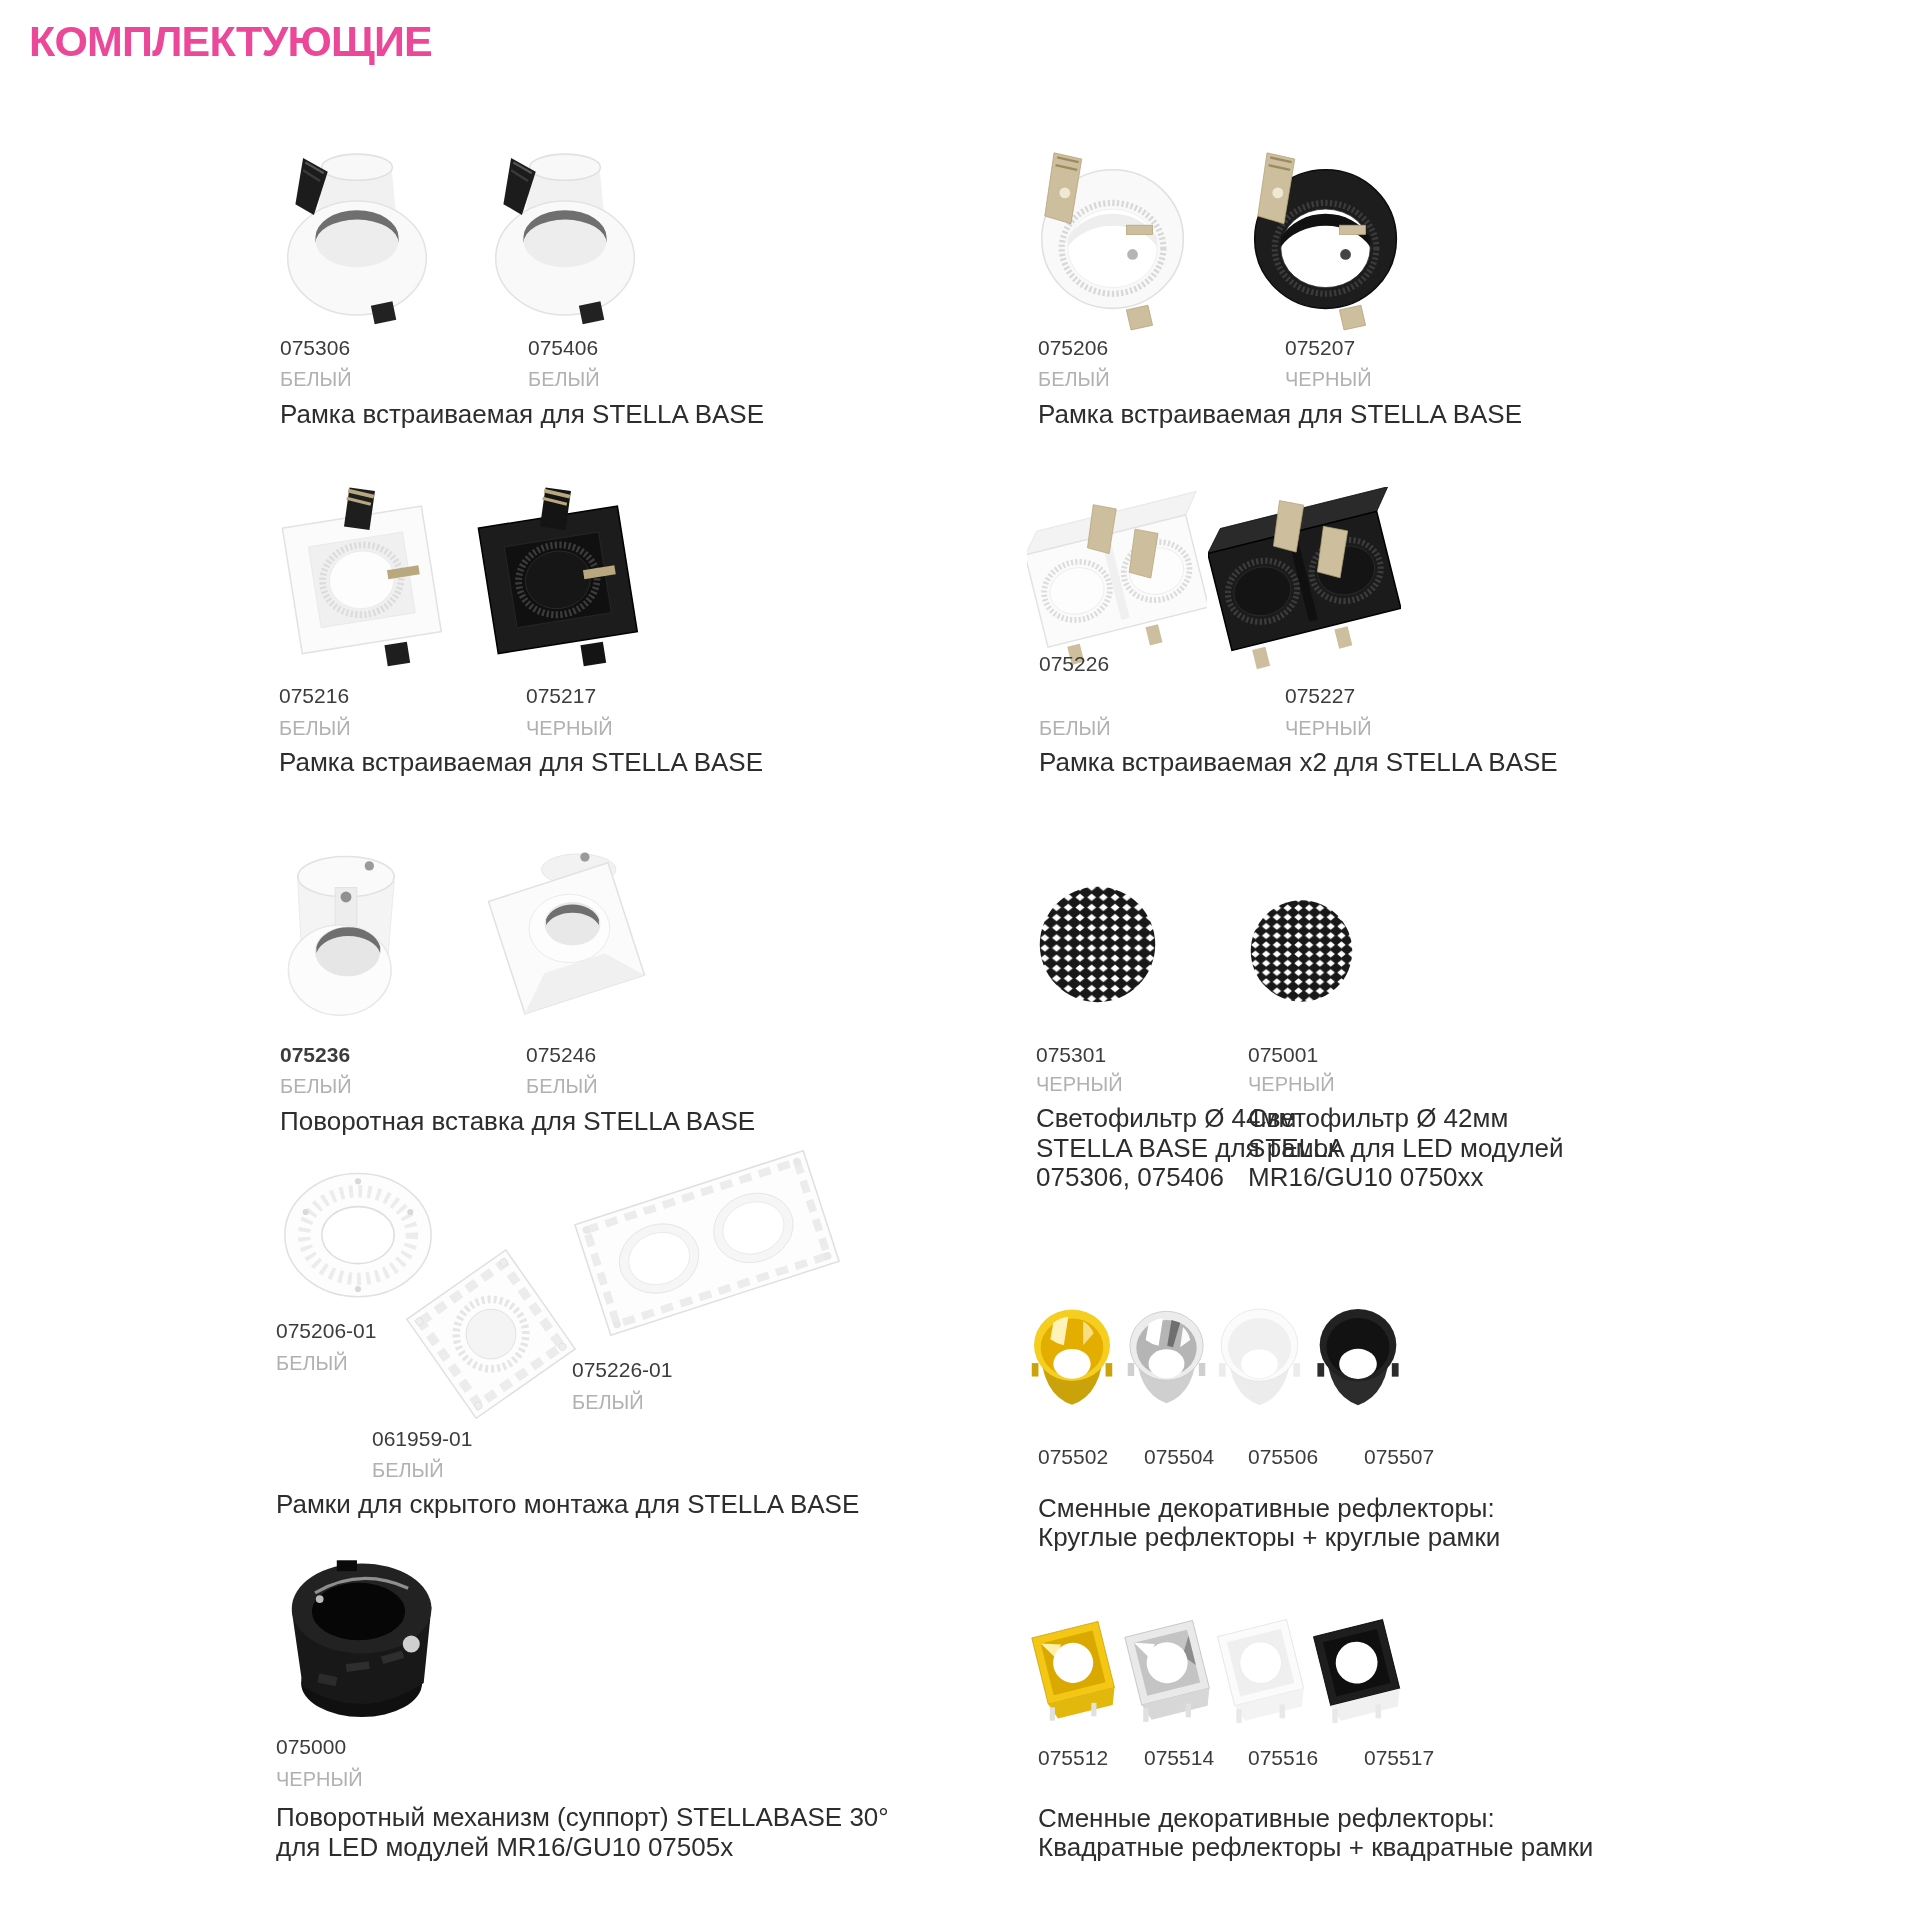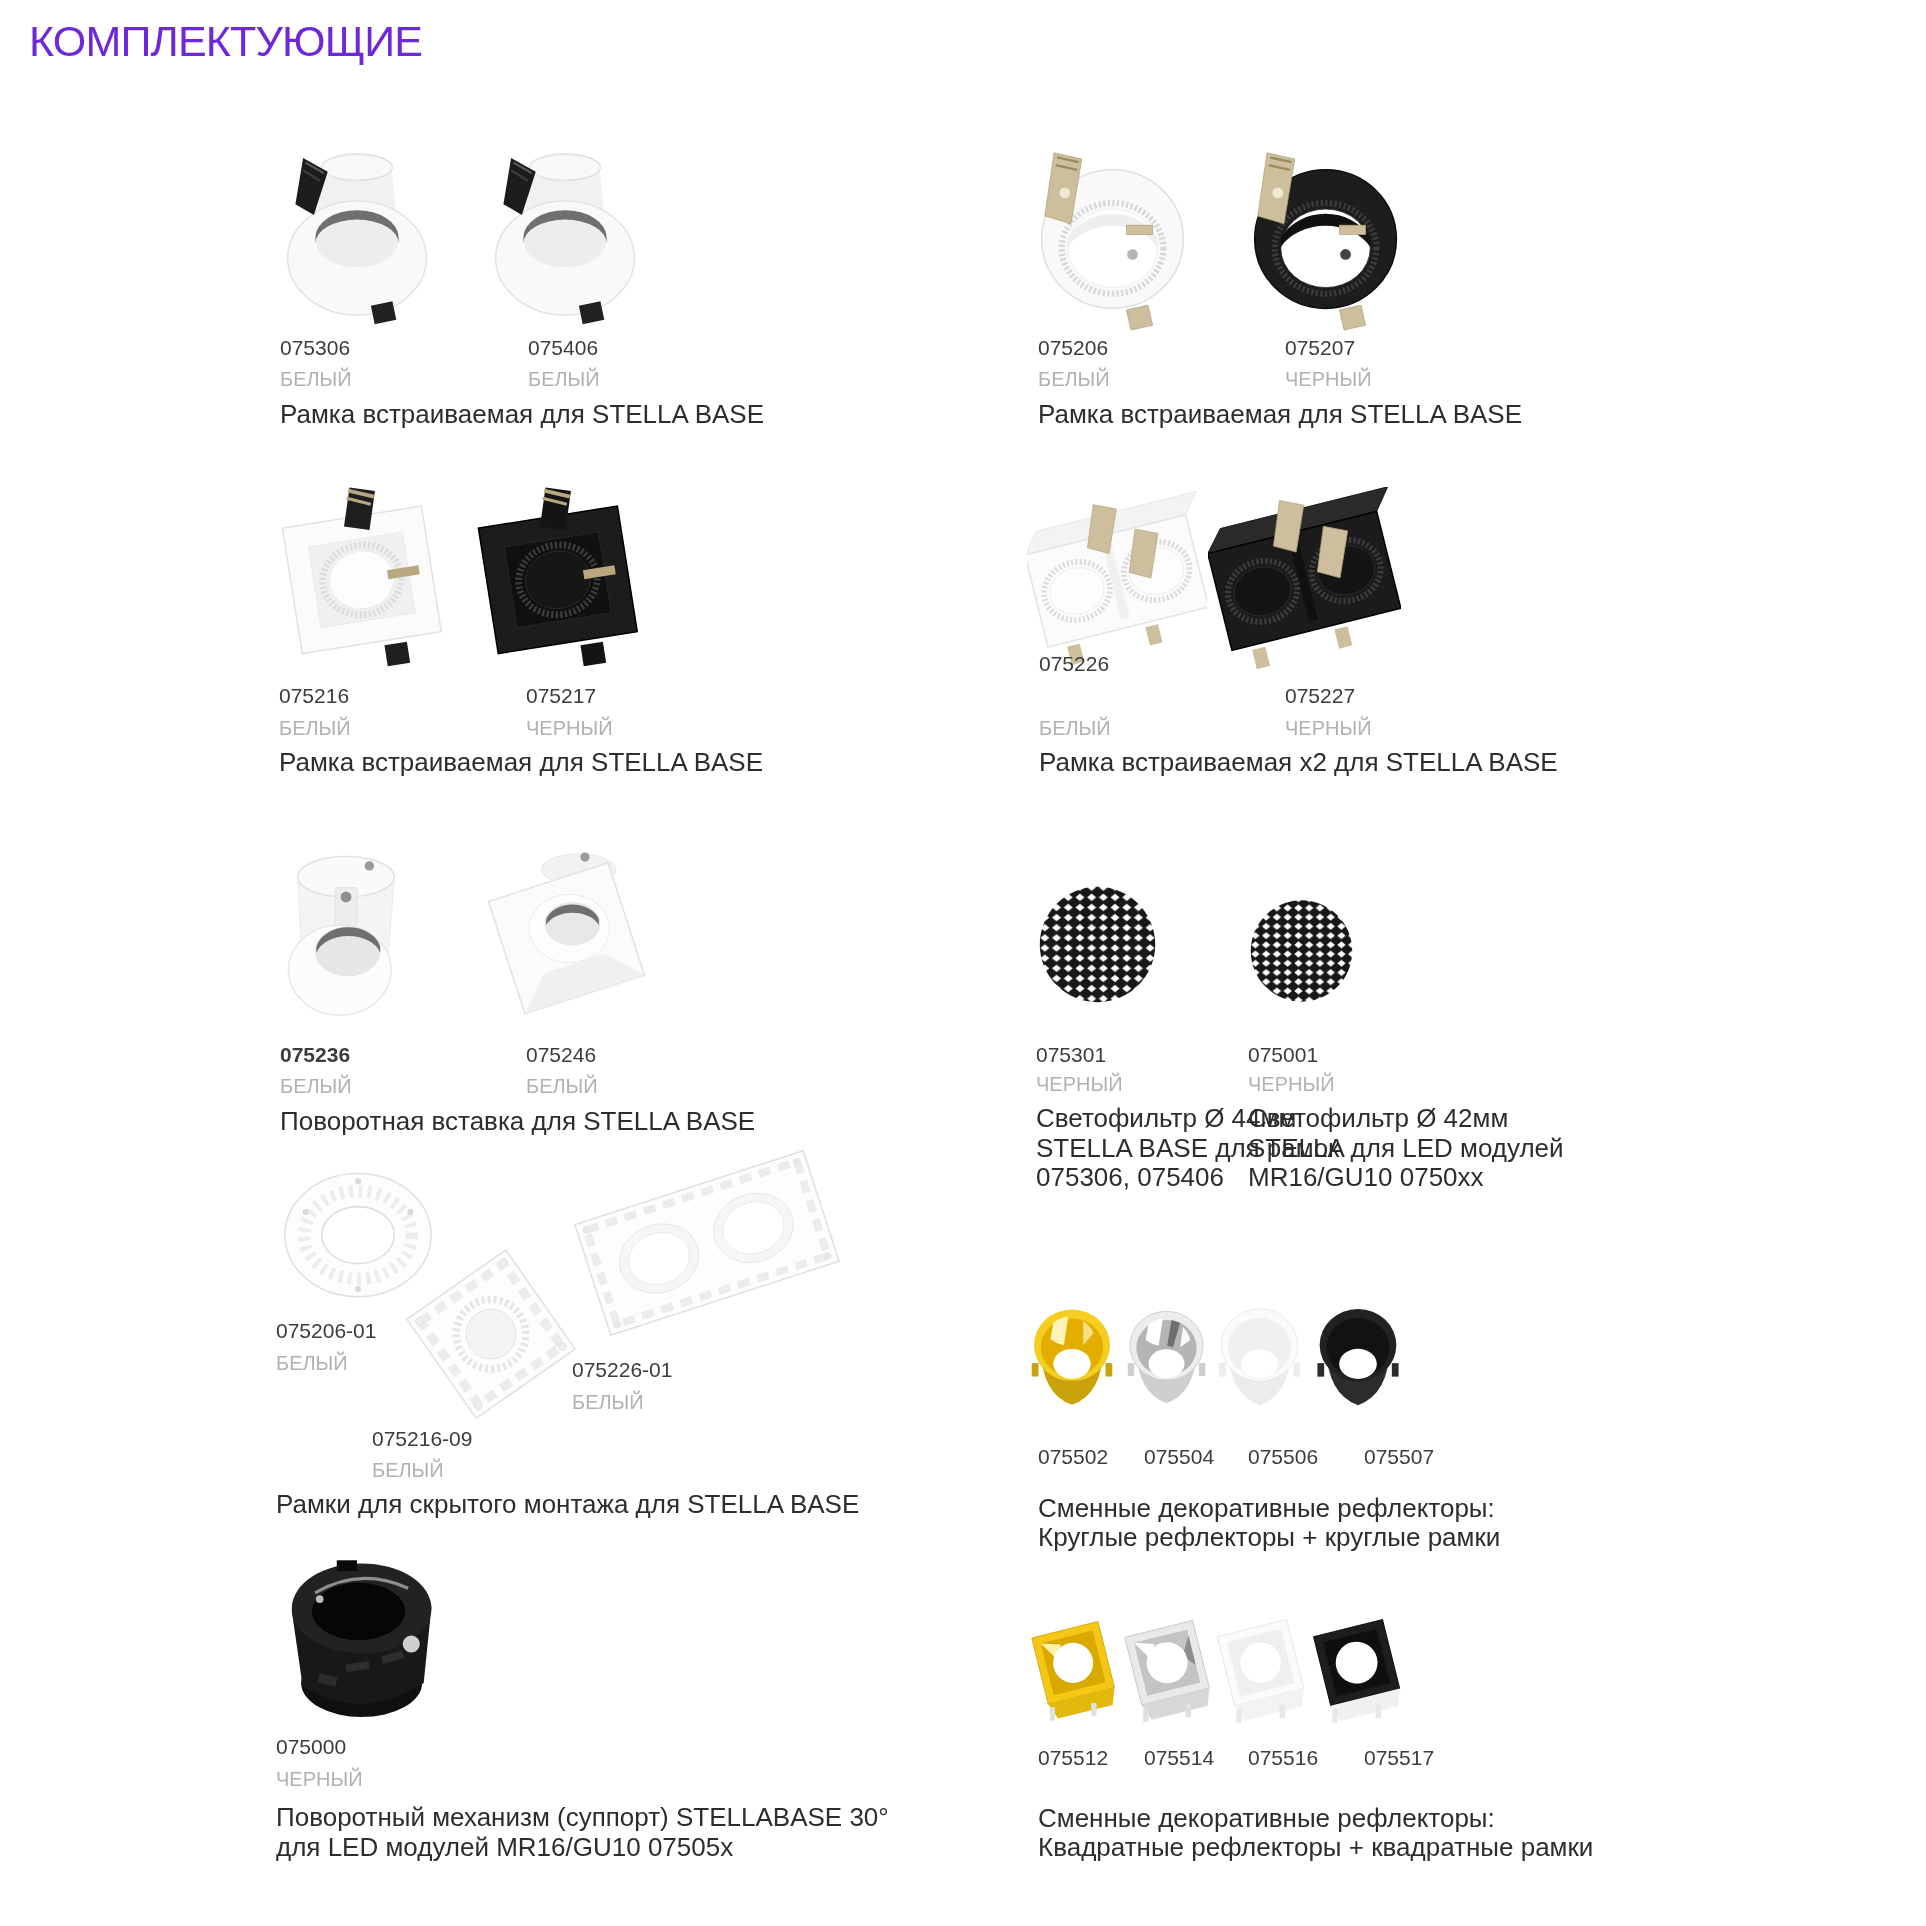--- a/index.html
+++ b/index.html
@@ -1,18 +1,18 @@
 <!DOCTYPE html>
 <html style="font-size:12.3px"><head>
 <meta charset="utf-8">
 <style>
   html,body{margin:0;padding:0;background:#ffffff;}
   .page{position:relative;width:1926px;height:1926px;background:#ffffff;overflow:hidden;
         font-family:"Liberation Sans",sans-serif;}
-  .title{position:absolute;font-size:43px;font-weight:400;color:#6d28d9;letter-spacing:-0.8px;}
+  .title{position:absolute;font-size:43px;font-weight:700;color:#ec4899;letter-spacing:-0.8px;}
   .code{position:absolute;font-size:21px;color:#3c3c3b;white-space:nowrap;}
   .lbl{position:absolute;font-size:20px;color:#b1b1b1;white-space:nowrap;}
   .desc{position:absolute;font-size:26px;color:#2d2d2d;white-space:nowrap;}
   .img{position:absolute;}
   .img svg{width:100%;height:100%;display:block;}
 </style>
 </head>
 <body>
 
 <div class="page">
@@ -154,21 +154,21 @@
         <ellipse cx="258" cy="130" rx="40" ry="33" fill="#ffffff" stroke="#e6e6e6"></ellipse>
         <circle cx="52" cy="66" r="5" fill="#e8e8e8"></circle>
         <circle cx="338" cy="66" r="5" fill="#e8e8e8"></circle>
         <circle cx="52" cy="194" r="5" fill="#e8e8e8"></circle>
         <circle cx="338" cy="194" r="5" fill="#e8e8e8"></circle>
       </g>
     </svg>
   </div>
   <div class="code" style="left:276px;top:1319px;">075206-01</div>
   <div class="lbl" style="left:276px;top:1352px;">БЕЛЫЙ</div>
-  <div class="code" style="left:372px;top:1427px;">075216-09</div>
+  <div class="code" style="left:372px;top:1427px;">061959-01</div>
   <div class="lbl" style="left:372px;top:1459px;">БЕЛЫЙ</div>
   <div class="code" style="left:572px;top:1358px;">075226-01</div>
   <div class="lbl" style="left:572px;top:1391px;">БЕЛЫЙ</div>
   <div class="desc" style="left:276px;top:1489px;">Рамки для скрытого монтажа для STELLA BASE</div>
 
   <div class="img" style="left:274px;top:1537px;width:176px;height:194px;">
     <svg viewBox="0 0 225 250">
       <ellipse cx="112" cy="188" rx="78" ry="44" fill="#101010"></ellipse>
       <path d="M22 95 L36 192 Q112 240 192 188 L202 90 Z" fill="#181818"></path>
       <ellipse cx="112" cy="92" rx="90" ry="58" fill="#222222"></ellipse>

